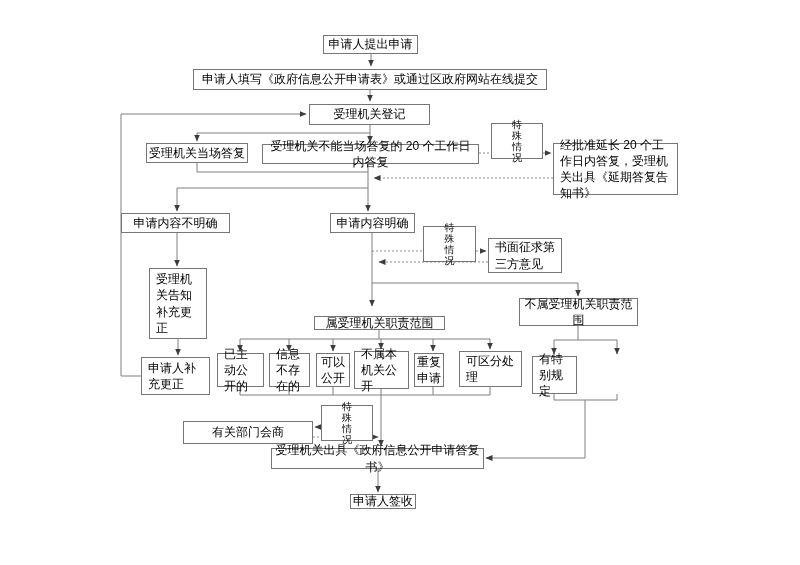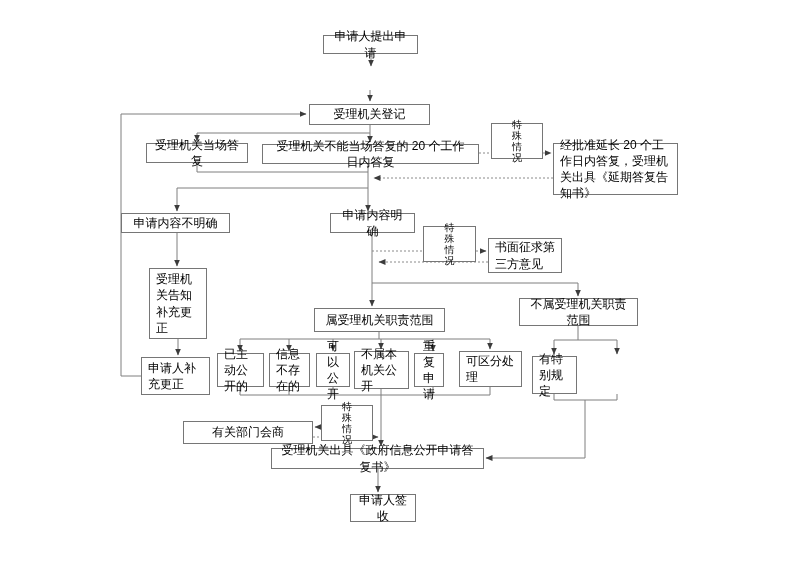--- a/index.html
+++ b/index.html
@@ -17,21 +17,21 @@
     box-sizing:border-box;
     border:1px solid #767676;
     background:#ffffff;
     font-size:12px;
     line-height:1.35;
     display:flex;
     align-items:center;
     justify-content:center;
     text-align:center;
     word-break:break-all;
-    padding:1px 8px;
+    padding:1px 2px;
   }
   .node.ml{ 
     justify-content:flex-start;
     text-align:left;
     padding:2px 6px;
   }
   .node.small{ 
     font-size:10px;
     line-height:1.1;
     padding:17px;
@@ -102,20 +102,21 @@
       <path d="M372 251 H486" marker-end="url(#arr)"></path>
       <path d="M488 262 H379" marker-end="url(#arr)"></path>
 
       <path d="M372 427 H315" marker-end="url(#arr)"></path>
       <path d="M313 437 H378" marker-end="url(#arr)"></path>
     </g>
   </svg>
 
   <div class="node" style="left:323px;top:35px;width:95px;height:19px">申请人提出申请</div>
 
+  <div class="node" style="left:193px;top:69px;width:354px;height:21px">申请人填写《政府信息公开申请表》或通过区政府网站在线提交</div>
 
   <div class="node" style="left:309px;top:104px;width:121px;height:21px">受理机关登记</div>
 
   <div class="node" style="left:146px;top:143px;width:102px;height:20px">受理机关当场答复</div>
 
   <div class="node" style="left:262px;top:144px;width:217px;height:20px">受理机关不能当场答复的 20 个工作日内答复</div>
 
   <div class="node small" style="left:491px;top:123px;width:52px;height:17px">特殊情况</div>
 
   <div class="node ml" style="left:553px;top:143px;width:125px;height:52px">经批准延长 20 个工作日内答复，受理机关出具《延期答复告知书》</div>
@@ -125,21 +126,21 @@
   <div class="node" style="left:330px;top:213px;width:85px;height:20px">申请内容明确</div>
 
   <div class="node small" style="left:423px;top:226px;width:53px;height:16px">特殊情况</div>
 
   <div class="node ml" style="left:488px;top:238px;width:74px;height:35px">书面征求第三方意见</div>
 
   <div class="node ml" style="left:149px;top:268px;width:58px;height:71px">受理机关告知补充更正</div>
 
   <div class="node ml" style="left:141px;top:357px;width:69px;height:38px">申请人补充更正</div>
 
-  <div class="node" style="left:314px;top:308px;width:131px;height:24px">属受理机关职责范围</div>
+  <div class="node" style="left:314px;top:316px;width:131px;height:14px">属受理机关职责范围</div>
 
   <div class="node" style="left:519px;top:298px;width:119px;height:28px">不属受理机关职责范围</div>
 
   <div class="node ml" style="left:217px;top:353px;width:47px;height:34px">已主动公开的</div>
 
   <div class="node ml" style="left:269px;top:353px;width:41px;height:34px">信息不存在的</div>
 
   <div class="node" style="left:316px;top:353px;width:34px;height:34px">可以公开</div>
 
   <div class="node ml" style="left:354px;top:351px;width:55px;height:38px">不属本机关公开</div>
@@ -150,15 +151,15 @@
 
   <div class="node ml" style="left:532px;top:356px;width:45px;height:38px">有特别规定</div>
 
 
   <div class="node small" style="left:321px;top:405px;width:52px;height:18px">特殊情况</div>
 
   <div class="node" style="left:183px;top:421px;width:130px;height:23px">有关部门会商</div>
 
   <div class="node" style="left:271px;top:448px;width:213px;height:21px">受理机关出具《政府信息公开申请答复书》</div>
 
-  <div class="node" style="left:350px;top:494px;width:66px;height:28px">申请人签收</div>
+  <div class="node" style="left:350px;top:494px;width:66px;height:15px">申请人签收</div>
 
 </div>
 
 </body></html>

